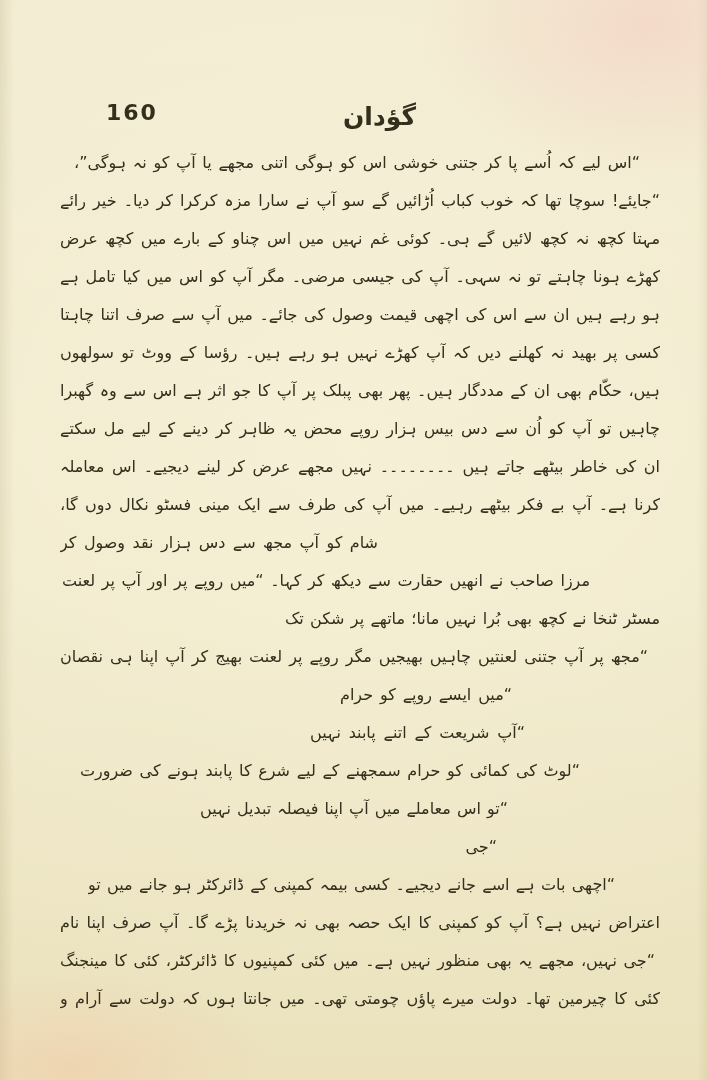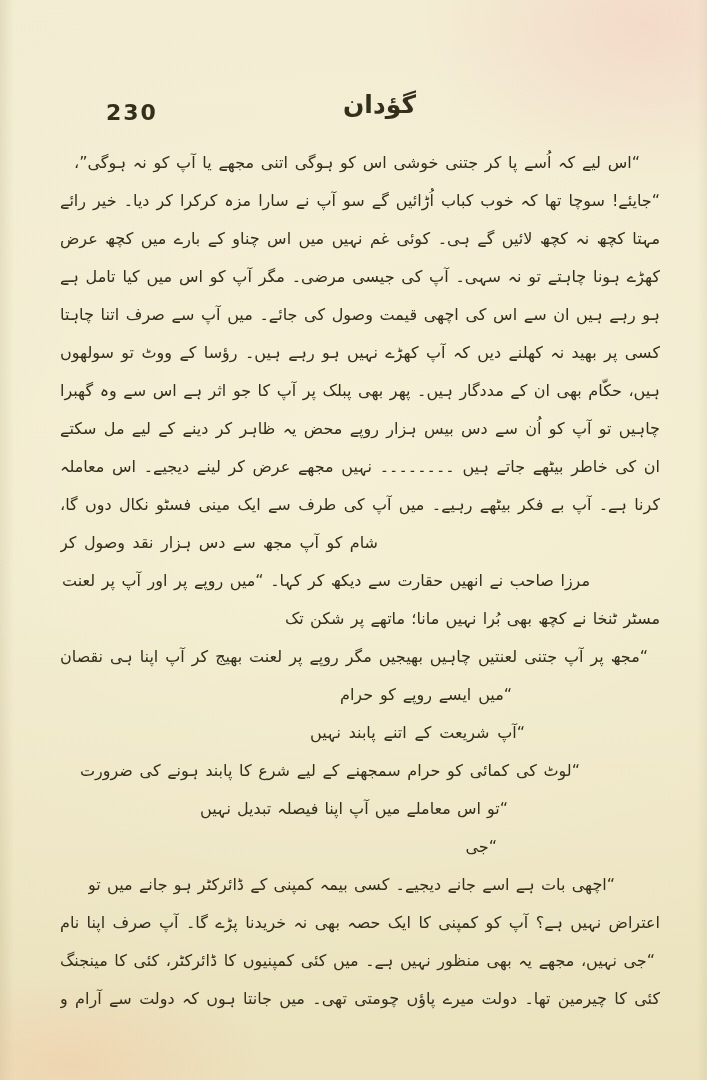--- a/index.html
+++ b/index.html
@@ -29,21 +29,21 @@
     position: absolute;
     top: 100px;
     left: 106px;
     font-size: 22px;
     font-weight: bold;
     letter-spacing: 2px;
     direction: rtl;
   }
   .book-title {
     position: absolute;
-    top: 90px;
+    top: 102px;
     left: 0;
     right: 0;
     text-align: center;
     padding-left: 52px;   
     font-size: 25px;
     font-weight: bold;
     direction: rtl;
   }
   .text-block {
     position: absolute;
@@ -61,21 +61,21 @@
     text-align-last: justify;
     word-spacing: 1px;
     white-space: normal;
   }
 </style>
 </head>
 <body>
 
 <div class="page">
 
-  <div class="page-number">230</div>
+  <div class="page-number">160</div>
 
   <div class="book-title">گؤدان</div>
 
   <div class="text-block">
       <div class="line" style="margin-right: 20px; margin-left: 14px;">“اس لیے کہ اُسے پا کر جتنی خوشی اس کو ہوگی اتنی مجھے یا آپ کو نہ ہوگی”، ٹنخا کھسیا کر بولے</div>
       <div class="line" style="margin-right: 0px; margin-left: 0px;">“جایئے! سوچا تھا کہ خوب کباب اُڑائیں گے سو آپ نے سارا مزہ کرکرا کر دیا۔ خیر رائے صاحب اور</div>
       <div class="line" style="margin-right: 0px; margin-left: 0px;">مہتا کچھ نہ کچھ لائیں گے ہی۔ کوئی غم نہیں میں اس چناو کے بارے میں کچھ عرض کرنا چاہتا ہوں۔ آپ نہیں</div>
       <div class="line" style="margin-right: 0px; margin-left: 0px;">کھڑے ہونا چاہتے تو نہ سہی۔ آپ کی جیسی مرضی۔ مگر آپ کو اس میں کیا تامل ہے کہ جو لوگ کھڑے</div>
       <div class="line" style="margin-right: 0px; margin-left: 0px;">ہو رہے ہیں ان سے اس کی اچھی قیمت وصول کی جائے۔ میں آپ سے صرف اتنا چاہتا ہوں کہ آپ</div>
       <div class="line" style="margin-right: 0px; margin-left: 0px;">کسی پر بھید نہ کھلنے دیں کہ آپ کھڑے نہیں ہو رہے ہیں۔ رؤسا کے ووٹ تو سولھوں آنے ان کی طرف</div>

